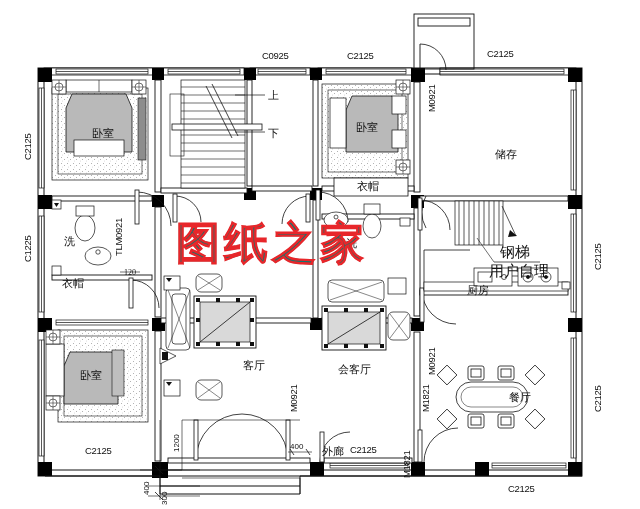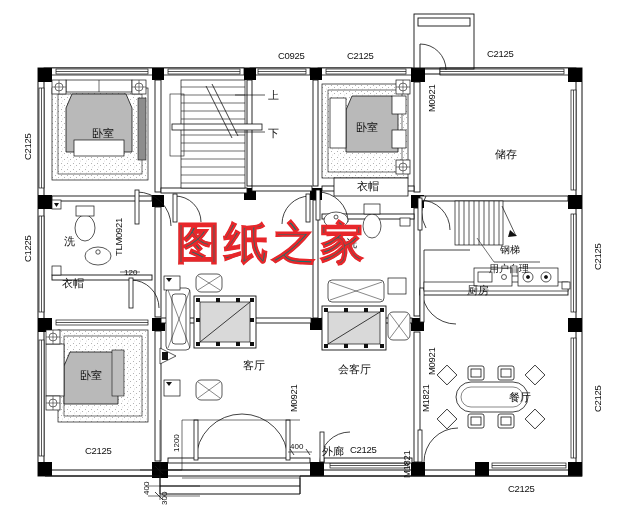--- a/index.html
+++ b/index.html
@@ -10,21 +10,21 @@
   .lbl{position:absolute;font-size:11px;color:#111;white-space:nowrap;
        font-family:"Liberation Sans","DejaVu Sans",sans-serif;}
   .code{position:absolute;font-size:9.5px;color:#111;white-space:nowrap;
         letter-spacing:-0.3px;font-family:"Liberation Sans","DejaVu Sans",sans-serif;}
   .vcode{transform-origin:left top;transform:rotate(-90deg);}
   .dim{position:absolute;font-size:8px;color:#111;white-space:nowrap;}
   .vdim{transform-origin:left top;transform:rotate(-90deg);}
   .wm{position:absolute;color:#0f766e;font-weight:bold;
       font-family:"DejaVu Sans","Liberation Sans",sans-serif;
       -webkit-text-stroke:1px #e8262a;}
-  .small{font-size:10px;}
+  .small{font-size:15px;}
 </style>
 </head>
 <body>
 
 <div id="stage">
 
 <svg width="640" height="509" viewBox="0 0 640 509">
   <defs>
     <pattern id="stipple" width="6" height="6" patternUnits="userSpaceOnUse">
       <rect width="6" height="6" fill="#ffffff"></rect>
@@ -452,21 +452,21 @@
 <div class="lbl" style="left:346px;top:236px;">洗</div>
 <div class="lbl" style="left:62px;top:276px;">衣帽</div>
 <div class="lbl" style="left:357px;top:179px;">衣帽</div>
 <div class="lbl" style="left:322px;top:444px;">外廊</div>
 
 <div class="lbl small" style="left:500px;top:243px;">钢梯</div>
 <div class="lbl small" style="left:489px;top:262px;">用户自理</div>
 <div class="lbl" style="left:268px;top:88px;">上</div>
 <div class="lbl" style="left:268px;top:126px;">下</div>
 
-<div class="code" style="left:278px;top:50px;">C0925</div>
+<div class="code" style="left:262px;top:50px;">C0925</div>
 <div class="code" style="left:347px;top:50px;">C2125</div>
 <div class="code" style="left:487px;top:48px;">C2125</div>
 <div class="code vcode" style="left:22px;top:160px;">C2125</div>
 <div class="code vcode" style="left:22px;top:262px;">C1225</div>
 <div class="code vcode" style="left:592px;top:270px;">C2125</div>
 <div class="code vcode" style="left:592px;top:412px;">C2125</div>
 <div class="code" style="left:85px;top:445px;">C2125</div>
 <div class="code" style="left:350px;top:444px;">C2125</div>
 <div class="code" style="left:508px;top:483px;">C2125</div>
 
@@ -474,17 +474,17 @@
 <div class="code vcode" style="left:426px;top:375px;">M0921</div>
 <div class="code vcode" style="left:288px;top:412px;">M0921</div>
 <div class="code vcode" style="left:113px;top:256px;">TLM0921</div>
 <div class="code vcode" style="left:420px;top:412px;">M1821</div>
 <div class="code vcode" style="left:401px;top:478px;">M1821</div>
 
 <div class="dim vdim" style="left:172px;top:452px;">1200</div>
 <div class="dim vdim" style="left:142px;top:495px;">400</div>
 <div class="dim vdim" style="left:160px;top:505px;">300</div>
 <div class="dim" style="left:290px;top:442px;">400</div>
-<div class="dim" style="left:124px;top:268px;">120</div>
+<div class="dim" style="left:124px;top:268px;font-family:Liberation Serif, serif;">120</div>
 
 <div class="wm" style="left:176px;top:214px;font-size:44px;letter-spacing:4px;">图纸之家</div>
 
 </div>
 
 </body></html>

